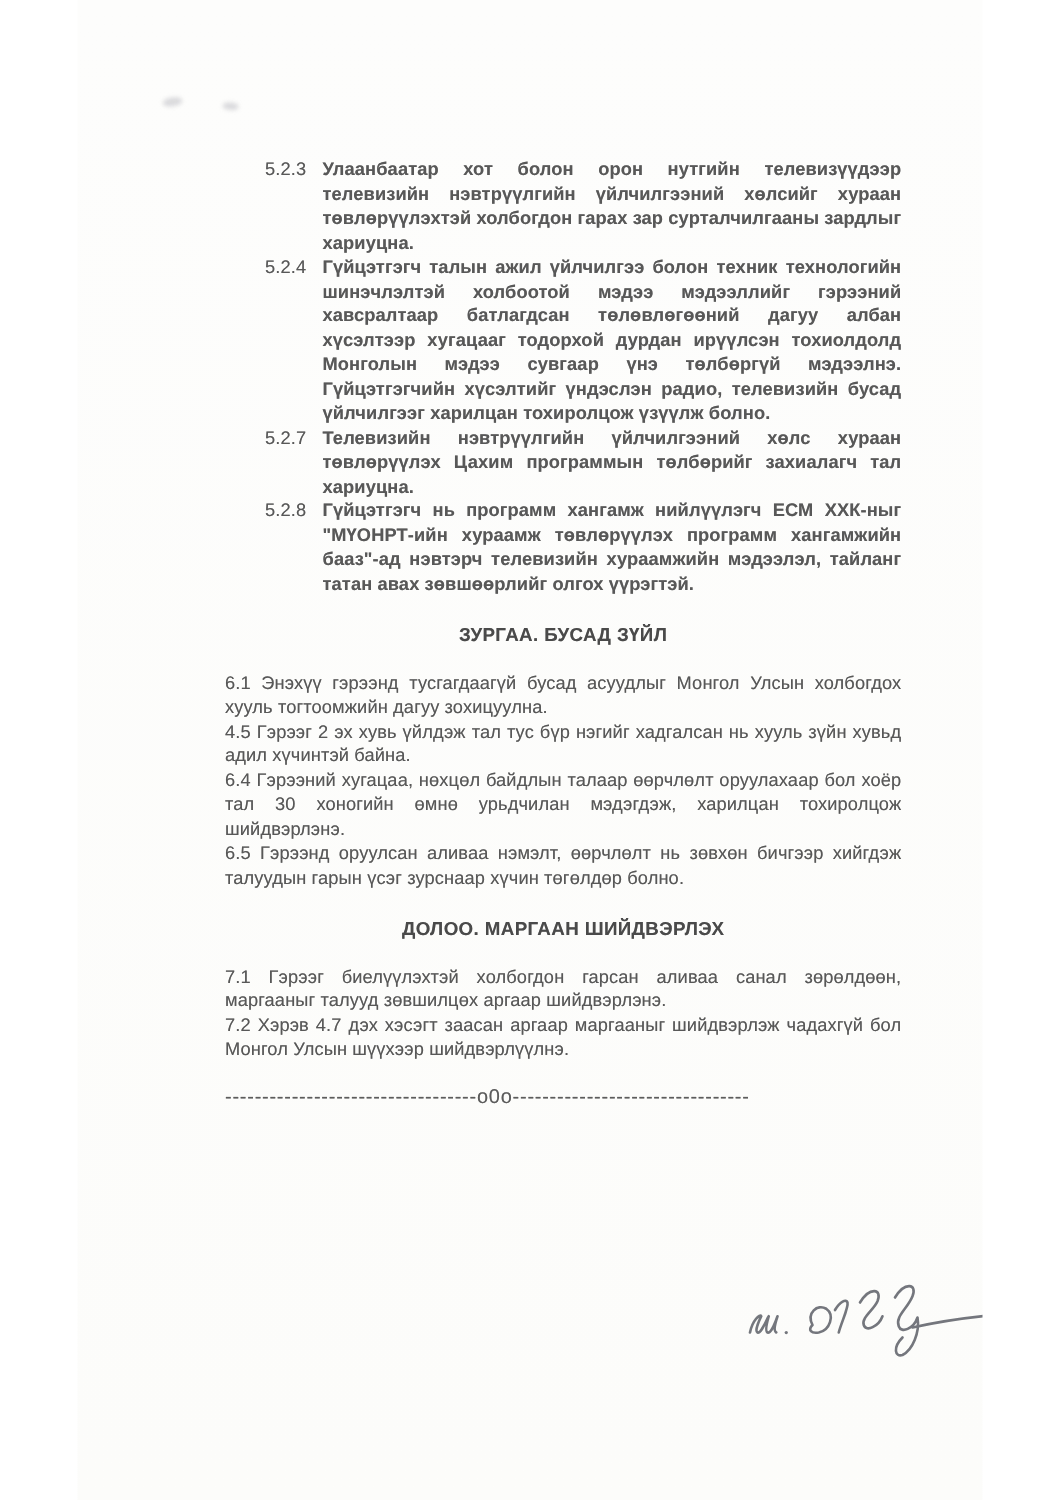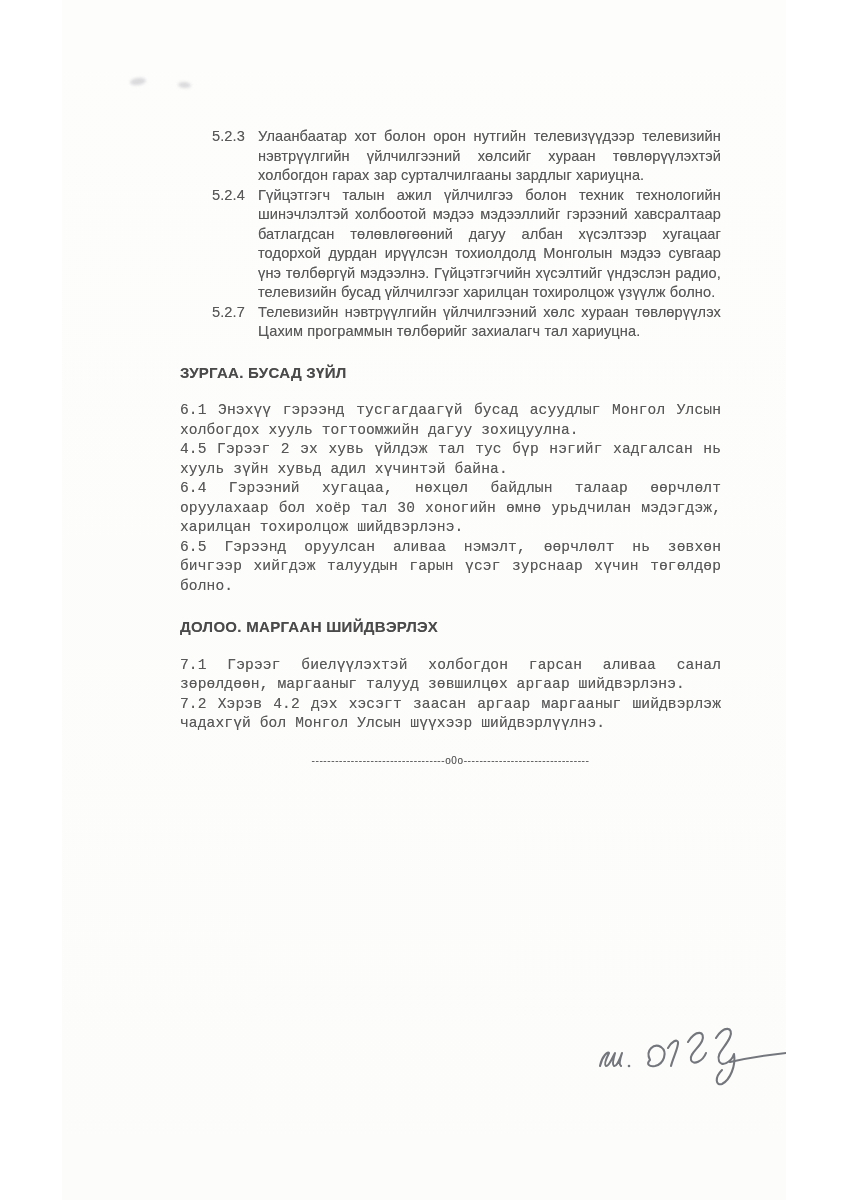--- a/index.html
+++ b/index.html
@@ -39,45 +39,46 @@
   .clause { position: relative; }
   .clause .num {
     position: absolute;
     left: -46px;
     top: 0;
     white-space: nowrap;
   }
   .clause .txt {
     margin: 0;
     text-align: justify;
+    font-weight: bold;
   }
   .clause .txt::after {  content: ""; }
 
   
   .heading {
     margin: 21px 0 19px 0;
+    text-align: center;
     font-size: 15px;
     font-weight: bold;
     color: #4a4a4a;
     letter-spacing: 0.3px;
   }
 
   
   .para {
     margin: 0;
     text-align: justify;
-    font-family: Liberation Mono, monospace;
   }
   .para .pnum { white-space: nowrap; }
 
   .divider {
     margin-top: 17px;
-    text-align: center;
+    text-align: left;
     color: #5c5c5c;
-    font-size: 10px;
+    font-size: 16px;
     letter-spacing: 0.6px;
     white-space: nowrap;
   }
 
   .signature {
     position: absolute;
     left: 528px;
     top: 1018px;
   }
 </style>
@@ -101,37 +102,41 @@
       <p class="txt">Гүйцэтгэгч талын ажил үйлчилгээ болон техник технологийн шинэчлэлтэй холбоотой мэдээ мэдээллийг гэрээний хавсралтаар батлагдсан төлөвлөгөөний дагуу албан хүсэлтээр хугацааг тодорхой дурдан ирүүлсэн тохиолдолд Монголын мэдээ сувгаар үнэ төлбөргүй мэдээлнэ. Гүйцэтгэгчийн хүсэлтийг үндэслэн радио, телевизийн бусад үйлчилгээг харилцан тохиролцож үзүүлж болно.</p>
     </div>
 
 
 
     <div class="clause">
       <span class="num">5.2.7</span>
       <p class="txt">Телевизийн нэвтрүүлгийн үйлчилгээний хөлс хураан төвлөрүүлэх Цахим программын төлбөрийг захиалагч тал хариуцна.</p>
     </div>
 
+    <div class="clause">
+      <span class="num">5.2.8</span>
+      <p class="txt">Гүйцэтгэгч нь программ хангамж нийлүүлэгч ЕСМ ХХК-ныг "МҮОНРТ-ийн хураамж төвлөрүүлэх программ хангамжийн бааз"-ад нэвтэрч телевизийн хураамжийн мэдээлэл, тайланг татан авах зөвшөөрлийг олгох үүрэгтэй.</p>
+    </div>
 
   </section>
 
   <h2 class="heading">ЗУРГАА. БУСАД ЗҮЙЛ</h2>
 
   <section class="paras">
     <p class="para"><span class="pnum">6.1</span> <span>Энэхүү гэрээнд тусгагдаагүй бусад асуудлыг Монгол Улсын холбогдох хууль тогтоомжийн дагуу зохицуулна.</span></p>
     <p class="para"><span class="pnum">4.5</span> <span>Гэрээг 2 эх хувь үйлдэж тал тус бүр нэгийг хадгалсан нь хууль зүйн хувьд адил хүчинтэй байна.</span></p>
     <p class="para"><span class="pnum">6.4</span> <span>Гэрээний хугацаа, нөхцөл байдлын талаар өөрчлөлт оруулахаар бол хоёр тал 30 хоногийн өмнө урьдчилан мэдэгдэж, харилцан тохиролцож шийдвэрлэнэ.</span></p>
     <p class="para"><span class="pnum">6.5</span> <span>Гэрээнд оруулсан аливаа нэмэлт, өөрчлөлт нь зөвхөн бичгээр хийгдэж талуудын гарын үсэг зурснаар хүчин төгөлдөр болно.</span></p>
   </section>
 
   <h2 class="heading">ДОЛОО. МАРГААН ШИЙДВЭРЛЭХ</h2>
 
   <section class="paras">
     <p class="para"><span class="pnum">7.1</span> <span>Гэрээг биелүүлэхтэй холбогдон гарсан аливаа санал зөрөлдөөн, маргааныг талууд зөвшилцөх аргаар шийдвэрлэнэ.</span></p>
-    <p class="para"><span class="pnum">7.2</span> <span>Хэрэв 4.2 дэх хэсэгт заасан аргаар маргааныг шийдвэрлэж чадахгүй бол Монгол Улсын шүүхээр шийдвэрлүүлнэ.</span></p>
+    <p class="para"><span class="pnum">7.2</span> <span>Хэрэв 4.7 дэх хэсэгт заасан аргаар маргааныг шийдвэрлэж чадахгүй бол Монгол Улсын шүүхээр шийдвэрлүүлнэ.</span></p>
   </section>
 
   <div class="divider">----------------------------------o0o--------------------------------</div>
 
   <svg class="signature" width="230" height="85" viewBox="0 0 230 85" fill="none">
     <g stroke="#61646b" stroke-width="2.1" stroke-linecap="round" stroke-linejoin="round" opacity="0.88">
 
       <path d="M10,48 C12,38 18,33 19,35 C16,41 14,47 16,48 C19,49 23,38 25,35 C23,42 22,47 24,48 C27,49 31,38 32,35 C30,41 29,47 31,48"></path>
       <circle cx="39" cy="48" r="1.3" fill="#61646b" stroke="none"></circle>
 

